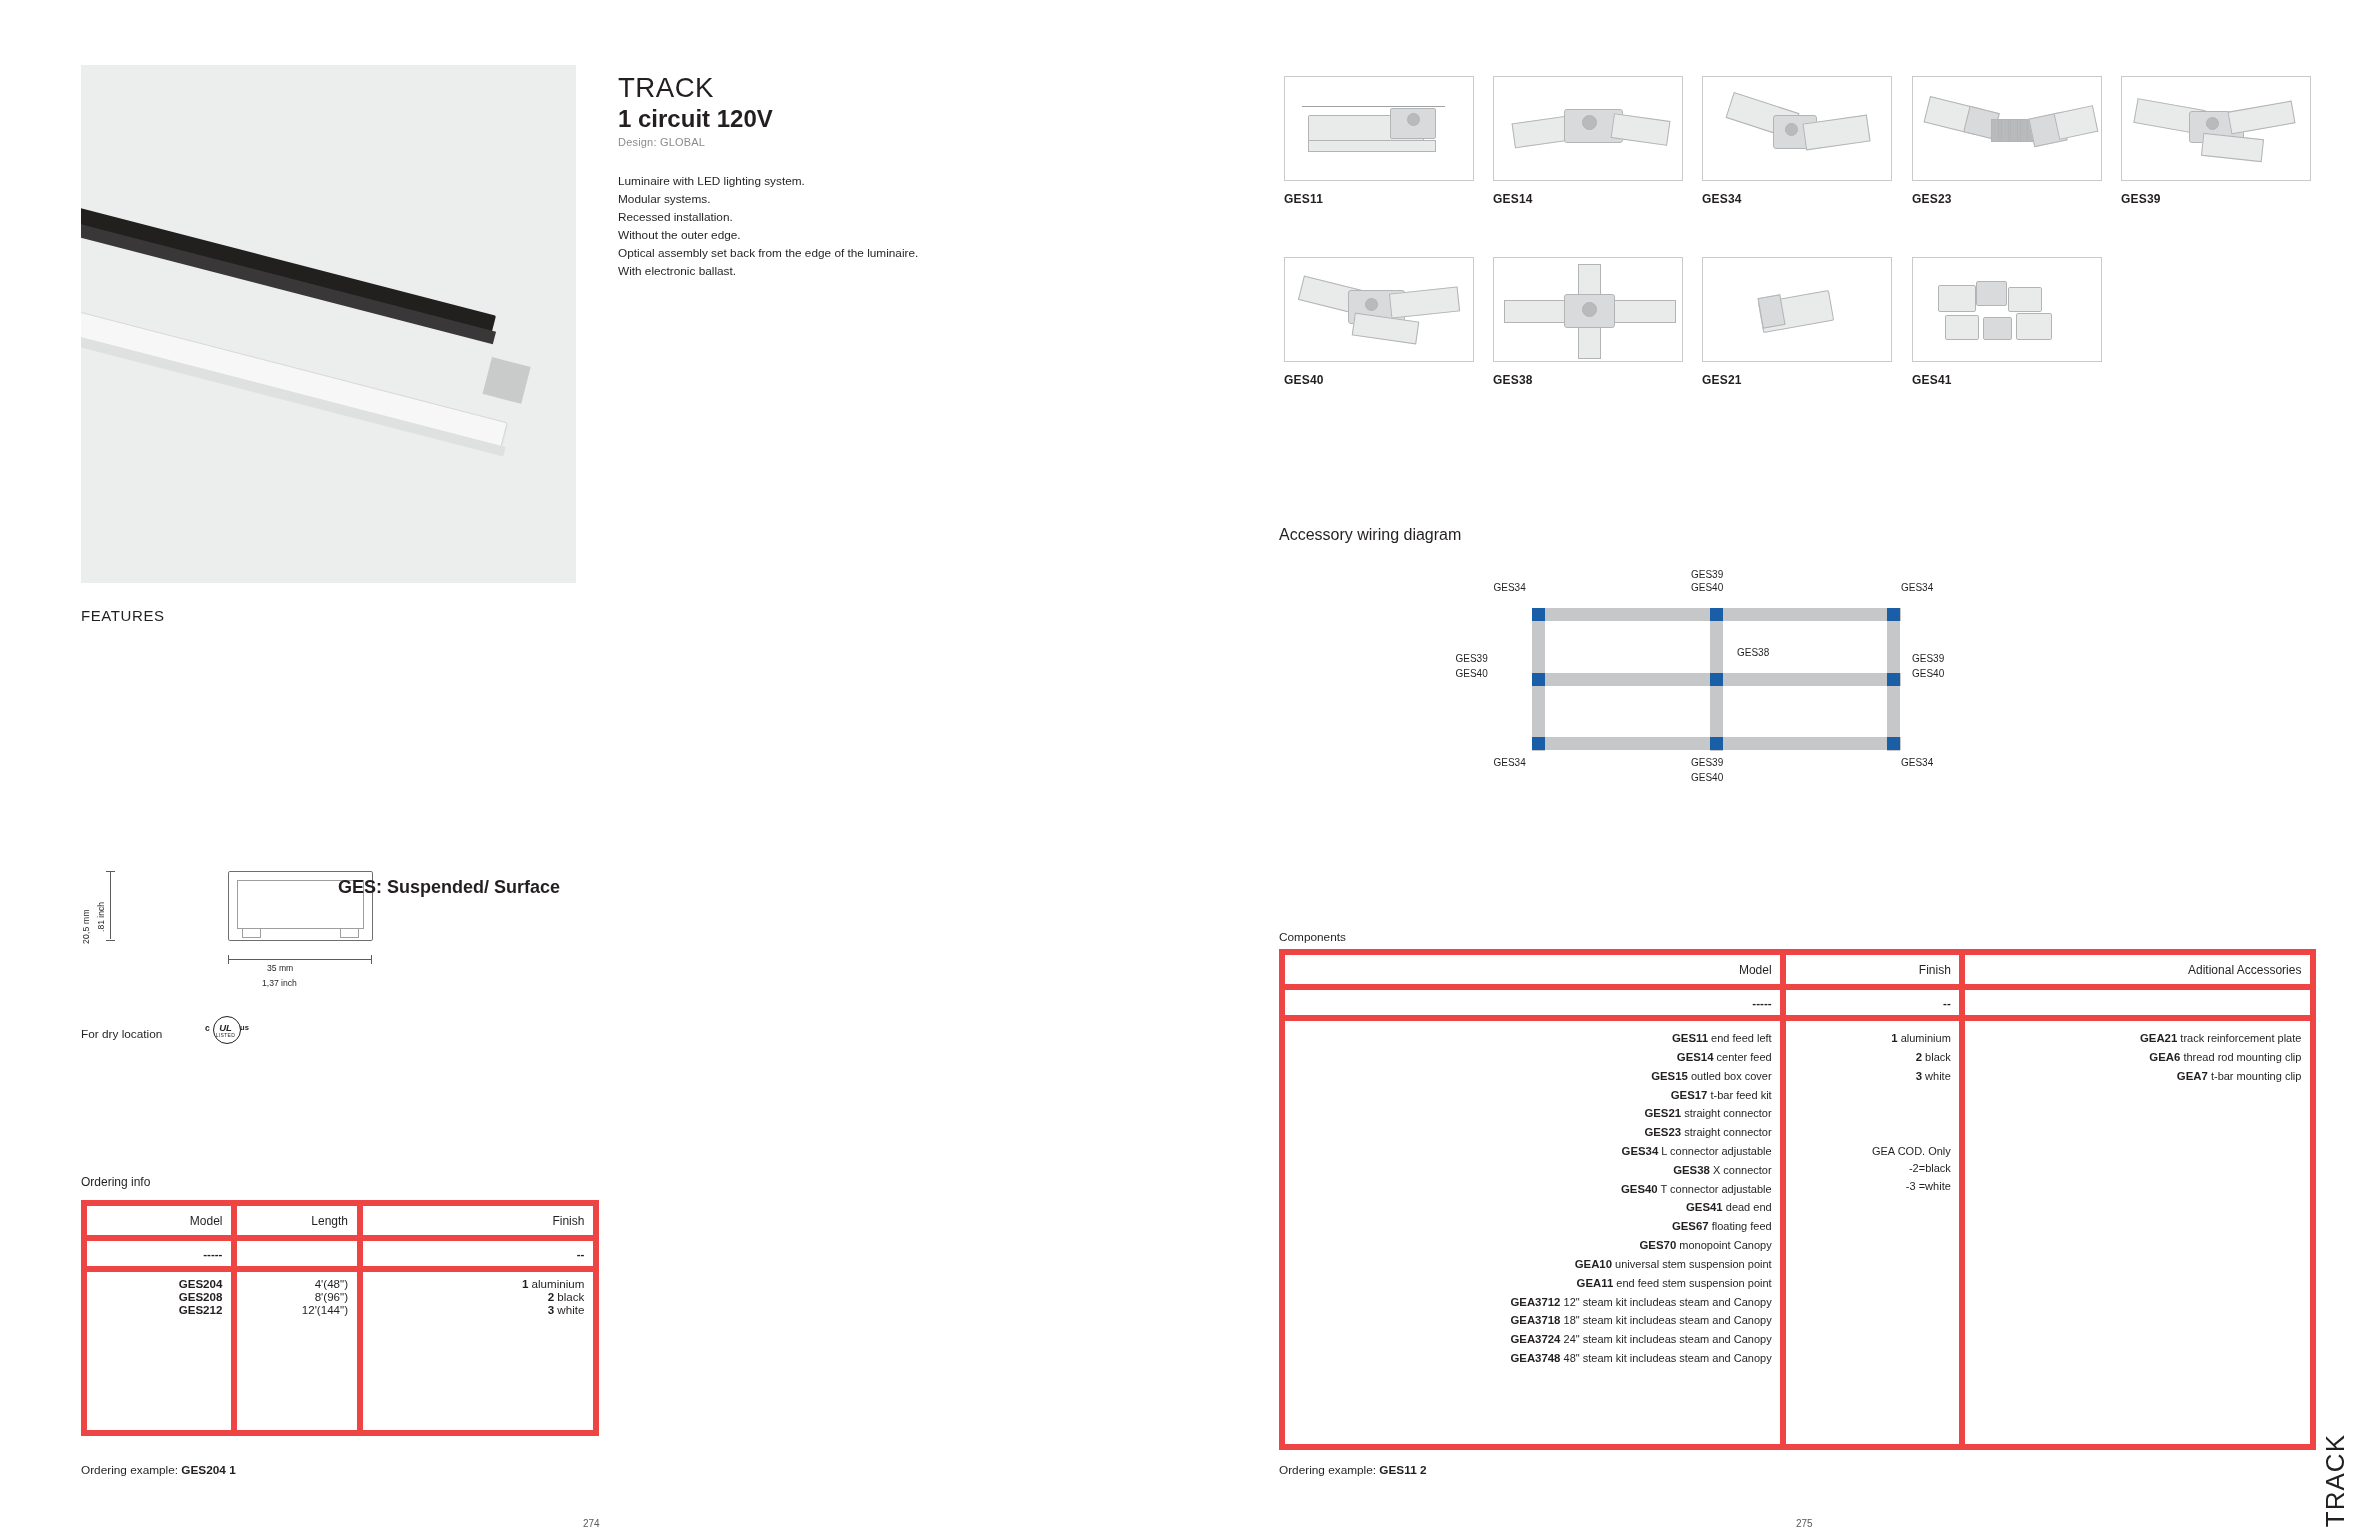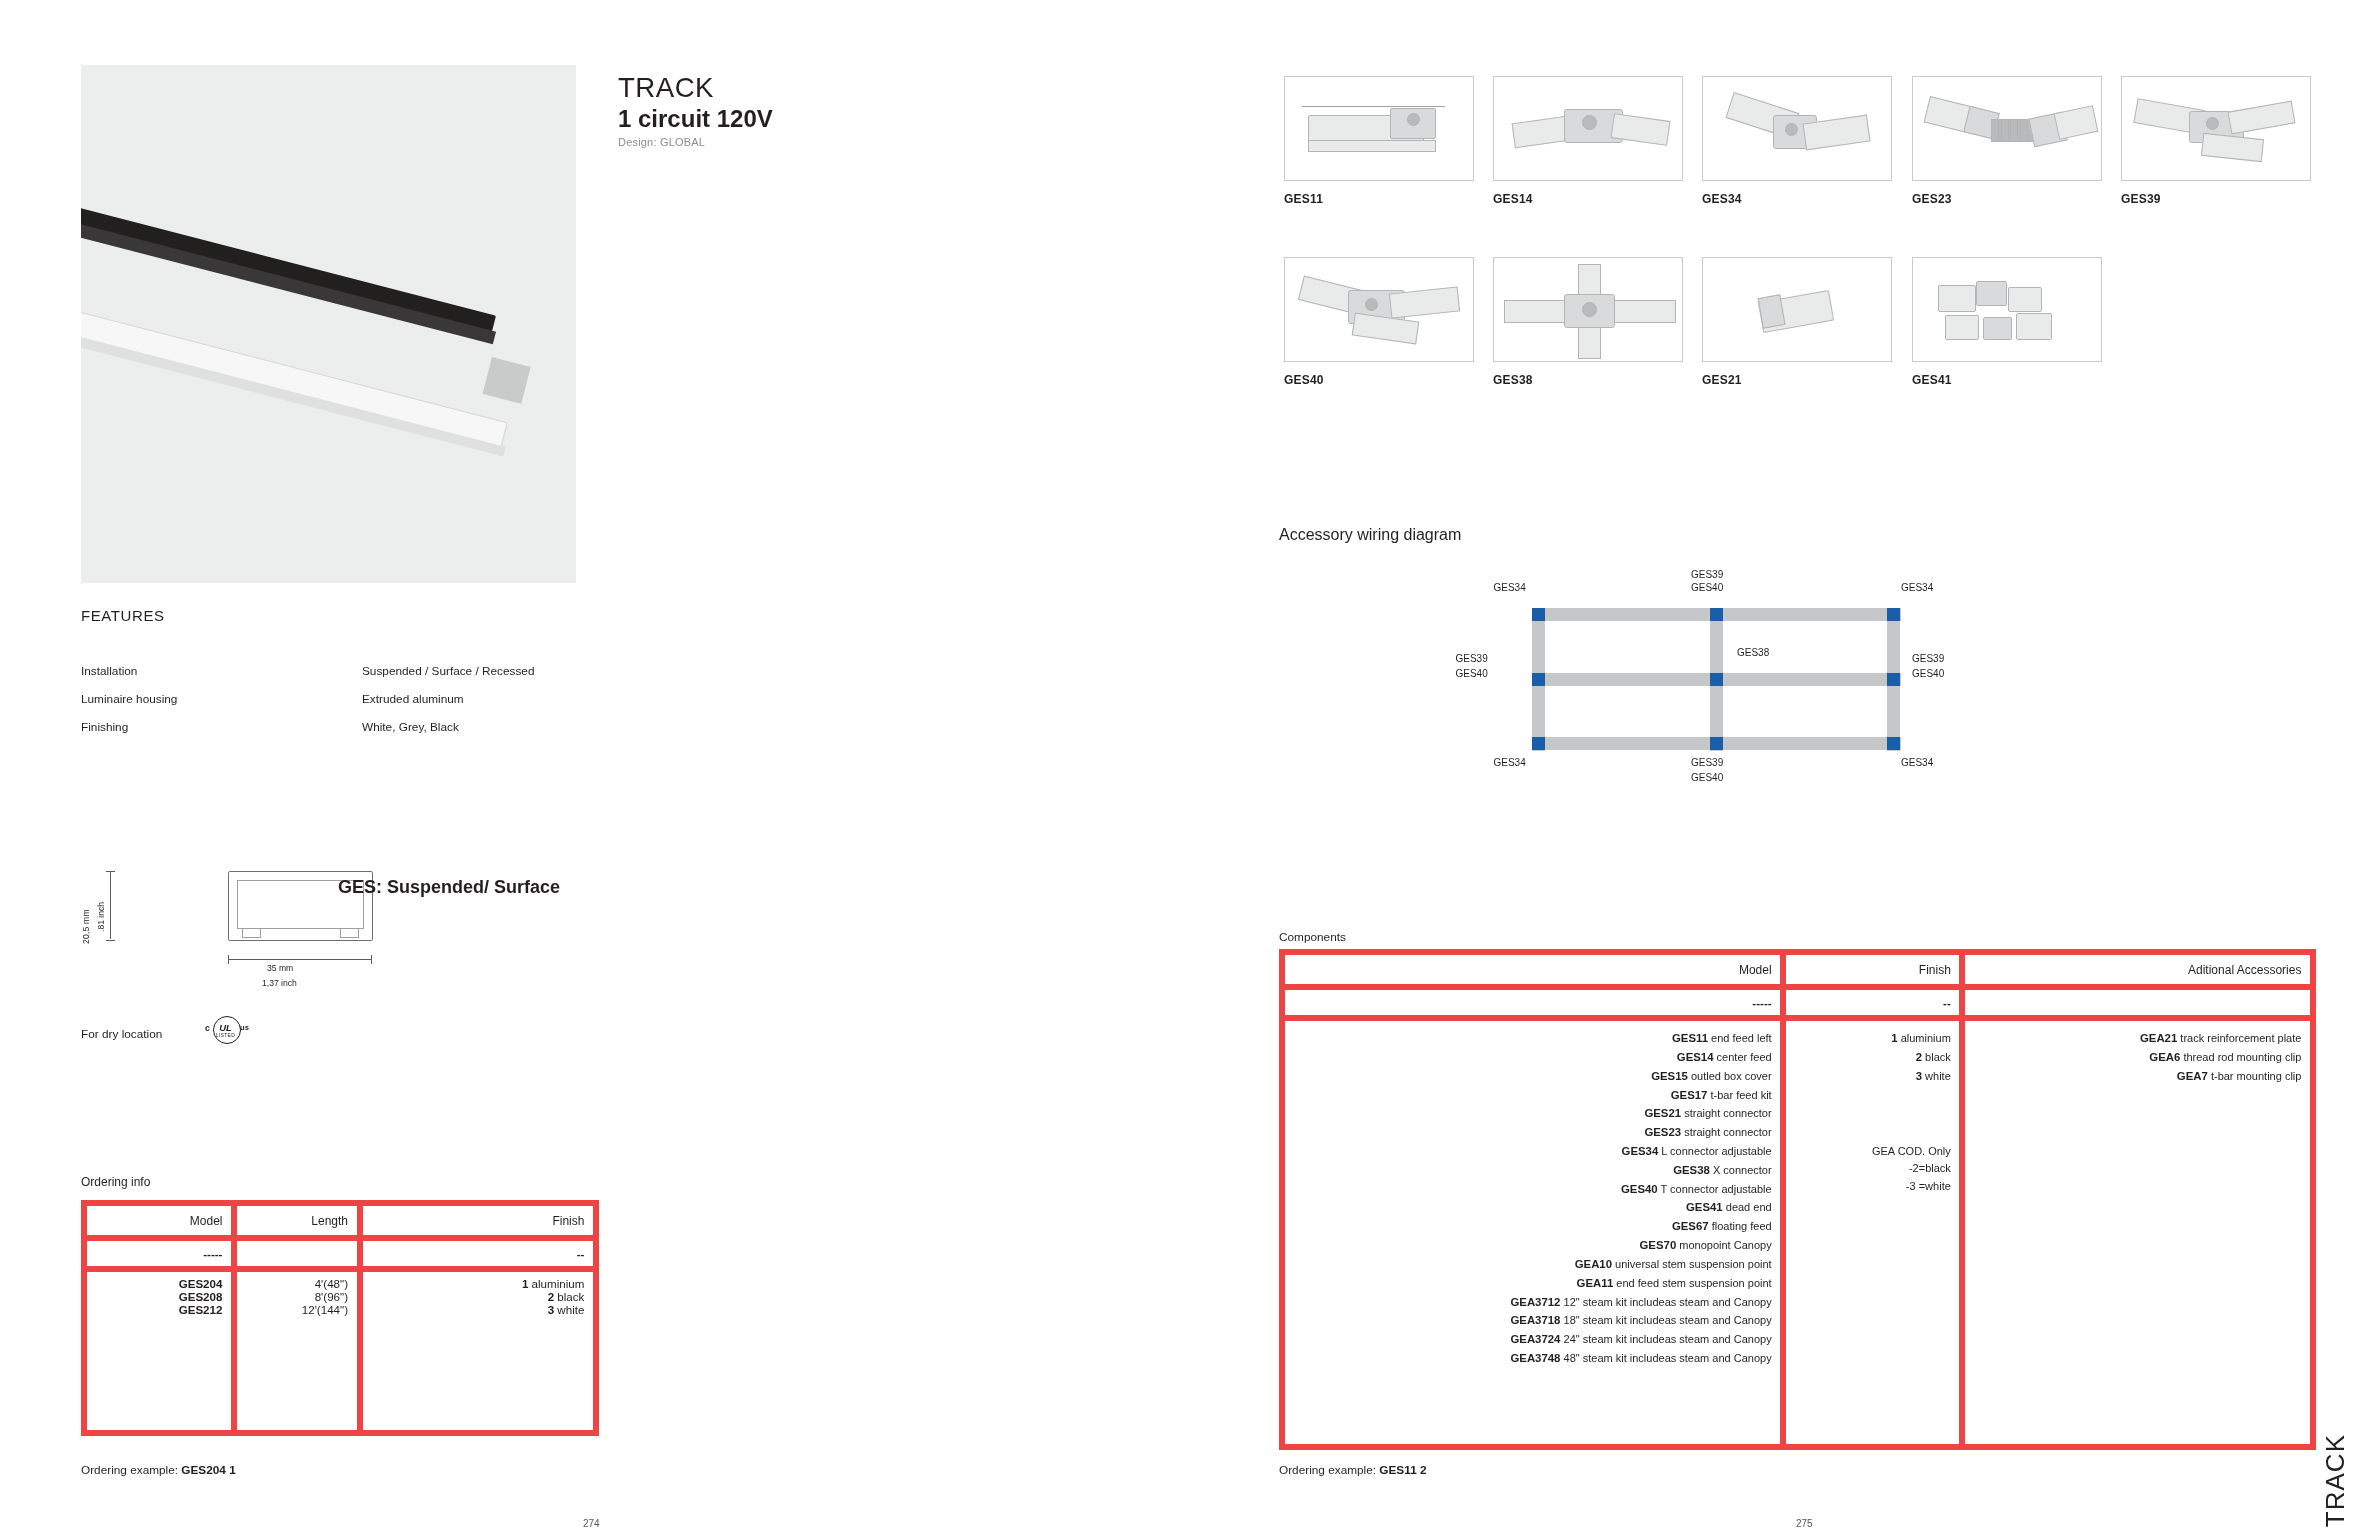--- a/index.html
+++ b/index.html
@@ -145,37 +145,29 @@
     <div class="hero-dark2"></div>
     <div class="hero-white"></div>
     <div class="hero-white2"></div>
     <div class="hero-cap"></div>
   </div>
 
   <div class="title-block">
     <div class="t-track">TRACK</div>
     <div class="t-circuit">1 circuit 120V</div>
     <div class="t-design">Design: GLOBAL</div>
+    <div class="t-desc" style="white-space:pre-line;">Luminaire with LED lighting system.
+Modular systems.
+Recessed installation.
+Without the outer edge.
+Optical assembly set back from the edge of the luminaire.
+With electronic ballast.</div>
   </div>
 
   <div class="features-h">FEATURES</div>
-  <div class="features-table">
-    <div class="row">
-      <div class="k">Installation</div>
-      <div class="v">Suspended / Surface / Recessed</div>
-    </div>
-    <div class="row">
-      <div class="k">Luminaire housing</div>
-      <div class="v">Extruded aluminum</div>
-    </div>
-    <div class="row">
-      <div class="k">Finishing</div>
-      <div class="v">White, Grey, Black</div>
-    </div>
-  </div>
 
   <div class="profile-wrap">
     <div class="prof-dim-v" style="top:88px;">20,5 mm</div>
     <div class="prof-dim-v2" style="top:76px;">.81 inch</div>
     <div class="vline"></div>
     <div class="vtick1"></div>
     <div class="vtick2"></div>
 
     <div class="prof-box">
       <div class="prof-inner"></div>

